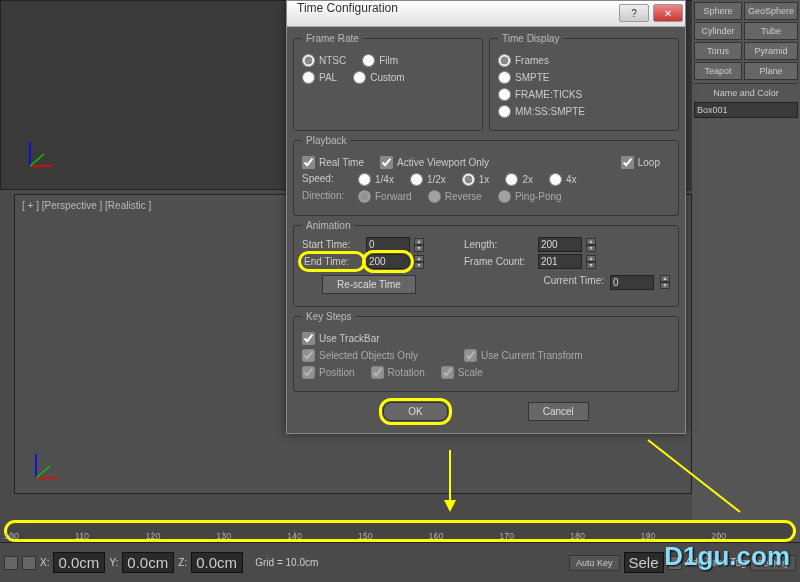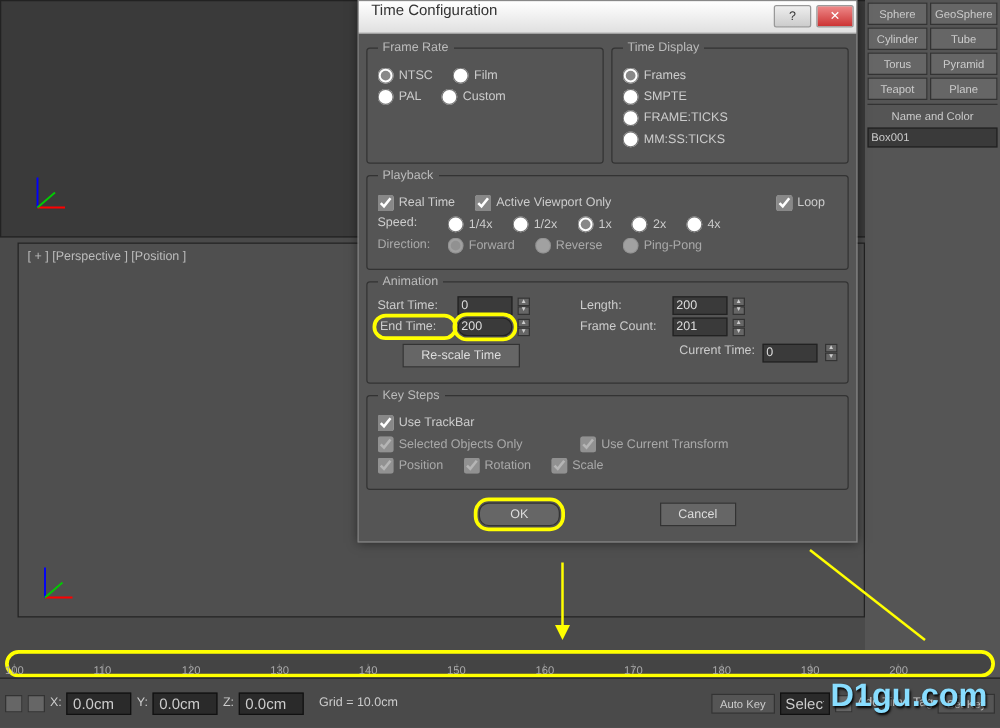--- a/index.html
+++ b/index.html
@@ -43,35 +43,35 @@
 .rp-input { background: #3a3a3a; border: 1px solid #222; width: 100%; color: #ccc; font-size: 9px; padding: 2px; }
 .cube-gizmo { position: absolute; top: 202px; right: 16px; width: 56px; height: 56px; }
 
 
 .timeline { position: absolute; left: 4px; right: 4px; bottom: 40px; height: 22px; background: #444; border: 3px solid #ff0; border-radius: 12px; display: flex; align-items: flex-end; padding: 0 4px; }
 .tl-tick { flex: 1; text-align: center; font-size: 9px; color: #aaa; border-left: 1px solid #666; height: 8px; position: relative; }
 .tl-num { position: absolute; bottom: -2px; left: -8px; }
 
 
 .statusbar { position: absolute; left: 0; right: 0; bottom: 0; height: 40px; background: #4a4a4a; border-top: 1px solid #222; display: flex; align-items: center; padding: 0 4px; gap: 4px; }
-.sb-input { background: #2a2a2a; border: 1px solid #111; color: #ccc; font-size: 12px; padding: 1px 4px; width: 52px; }
+.sb-input { background: #2a2a2a; border: 1px solid #111; color: #ccc; font-size: 15px; padding: 1px 4px; width: 52px; }
 .sb-btn { background: #555; border: 1px solid #333; color: #ccc; font-size: 9px; padding: 2px 6px; }
 .sb-icon { width: 14px; height: 14px; background: #666; border: 1px solid #333; }
 
 
 .arrow { position: absolute; pointer-events: none; }
 .watermark { position: absolute; right: 10px; bottom: 10px; color: #8df; font-size: 26px; font-weight: bold; text-shadow: 1px 1px 2px #000; }
 </style>
 </head>
 <body>
 
 <div class="viewport-area">
   <div class="vp-grid"></div>
   <div class="vp-grid2"></div>
-  <div class="vp-label">[ + ] [Perspective ] [Position ]</div>
+  <div class="vp-label">[ + ] [Perspective ] [Realistic ]</div>
   <svg class="axis-gizmo2">
       <line x1="6" y1="26" x2="6" y2="2" class="axis-z" stroke-width="1.5"></line>
       <line x1="6" y1="26" x2="28" y2="26" class="axis-x" stroke-width="1.5"></line>
       <line x1="6" y1="26" x2="20" y2="14" class="axis-y" stroke-width="1.5"></line>
     </svg>
   <svg class="axis-gizmo">
       <line x1="6" y1="26" x2="6" y2="2" class="axis-z" stroke-width="1.5"></line>
       <line x1="6" y1="26" x2="28" y2="26" class="axis-x" stroke-width="1.5"></line>
       <line x1="6" y1="26" x2="20" y2="14" class="axis-y" stroke-width="1.5"></line>
     </svg>
@@ -147,21 +147,21 @@
           </div>
         <div class="row">
             <label class="radio">
               <input type="radio" style="">
               <span>FRAME:TICKS</span>
             </label>
           </div>
         <div class="row">
             <label class="radio">
               <input type="radio" style="">
-              <span>MM:SS:TICKS</span>
+              <span>MM:SS:SMPTE</span>
             </label>
           </div>
       </fieldset>
     </div>
 
     <fieldset>
       <legend>Playback</legend>
       <div class="row">
         <label class="check">
             <input type="checkbox" checked="" style="">

